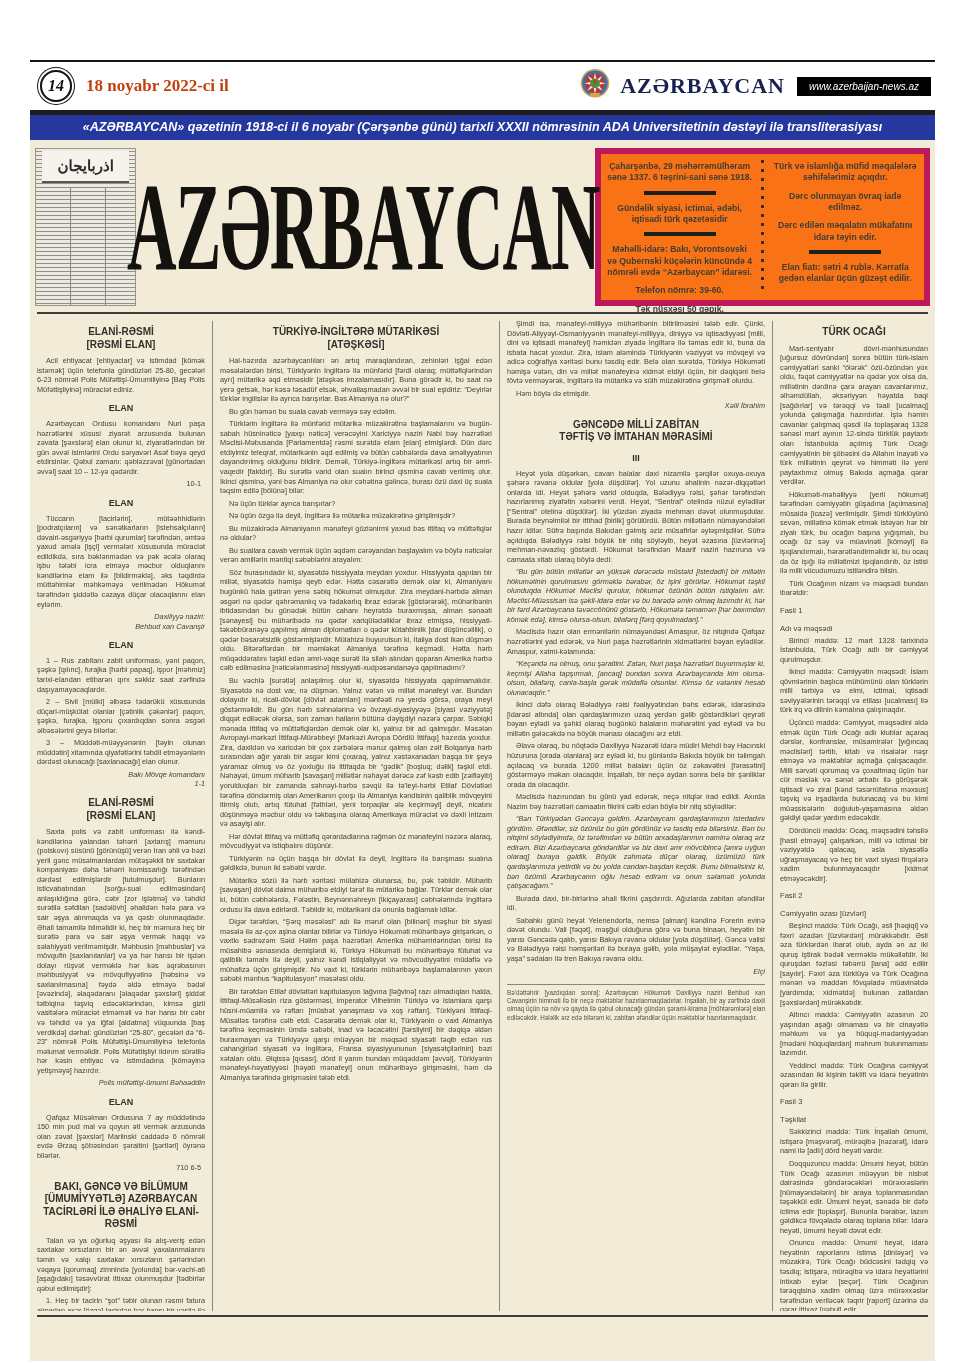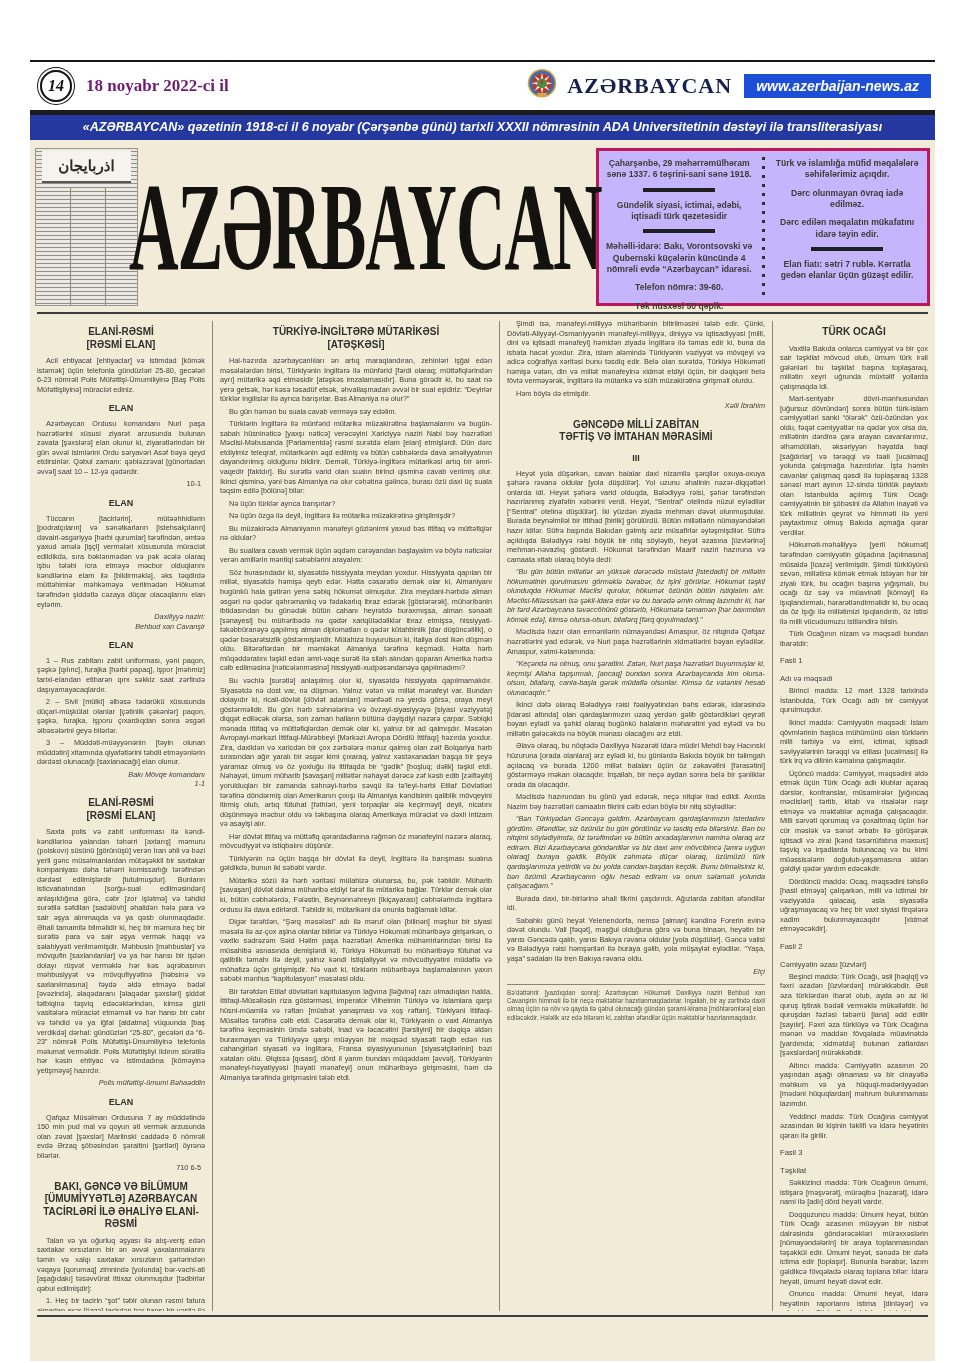--- a/index.html
+++ b/index.html
@@ -5,43 +5,43 @@
   html,body{margin:0;padding:0;background:#ffffff;}
   .page{position:relative;width:964px;height:1363px;background:#ffffff;overflow:hidden;
         font-family:"Liberation Sans",sans-serif;color:#44423a;}
   .sheet{position:absolute;left:30px;top:60px;width:905px;}
   .topline{border-top:2px solid #151515;}
   
   .hrow{height:48px;display:flex;align-items:center;background:#fff;padding:0 4px;}
   .pgnum{width:28px;height:28px;border:2px solid #111;border-radius:50%;box-shadow:0 0 0 2px #fff,0 0 0 3px #111;
          display:flex;align-items:center;justify-content:center;font-family:"Liberation Serif",serif;
          font-weight:bold;font-size:16px;color:#111;margin:0 14px 0 6px;font-style:italic;}
-  .hdate{font-family:"Liberation Serif",serif;font-weight:bold;font-size:17px;color:#701a75;}
+  .hdate{font-family:"Liberation Serif",serif;font-weight:bold;font-size:17px;color:#c2410c;}
   .hspace{flex:1;}
   .emblem{margin-right:10px;}
   .hbrand{font-family:"Liberation Serif",serif;font-weight:bold;font-size:22px;color:#17224e;letter-spacing:1px;margin-right:12px;}
-  .hwww{background:#1d4ed8;color:#fff;font-weight:bold;font-style:italic;font-size:14px;padding:4px 12px;}
+  .hwww{background:#000000;color:#fff;font-weight:normal;font-style:italic;font-size:10px;padding:4px 12px;}
   .thickline{height:5px;background:#1c1c1c;}
   .banner{background:#2438a0;color:#fff;text-align:center;font-weight:bold;font-style:italic;
           font-size:12.5px;padding:5px 12px 6px;}
   
   .paper{background:#f2ebd7;padding:8px 5px 0;}
   .masthead{display:flex;align-items:stretch;height:158px;}
   .scan{width:104px;background:#ece9e0;border:1px solid #9a958a;position:relative;overflow:hidden;
         background-image:
           repeating-linear-gradient(to bottom,rgba(70,70,70,.55) 0 1px,transparent 1px 4px);
         background-position:0 38px;}
   .scan .scanhead{position:absolute;top:2px;left:6px;right:6px;height:30px;background:#f5f3ec;
         border-bottom:2px solid #555;display:flex;align-items:center;justify-content:center;
         font-family:"DejaVu Serif",serif;font-weight:bold;font-size:15px;color:#2c2c2c;}
   .scan .scancol{position:absolute;top:38px;bottom:0;width:1px;background:#8c877c;}
   .bigtitle{flex:1;display:flex;align-items:center;justify-content:center;overflow:visible;}
   .bigtitle span{display:block;font-family:"Liberation Serif",serif;font-weight:bold;font-size:66px;
         color:#14120f;letter-spacing:-1px;transform:scale(1.04,1.9);transform-origin:center;white-space:nowrap;}
-  .infobox{width:338px;border:3px solid #be185d;display:flex;background:#c4b5fd;margin-left:4px;}
+  .infobox{width:338px;border:6px solid #be185d;display:flex;background:#f97316;margin-left:4px;}
   .ibcol{flex:1;padding:7px 6px;text-align:center;font-size:8.6px;line-height:1.32;color:#3f3d35;font-weight:bold;}
   .ibcol p{margin:0 0 7px;}
   .ibdots{width:8px;margin:6px 0;background-image:repeating-linear-gradient(to bottom,#2e2e2e 0 3px,transparent 3px 9px);
         background-size:3px 100%;background-repeat:no-repeat;background-position:center;}
   .ibar{width:72px;height:4px;background:#1f1f1f;margin:6px auto 8px;}
   .mastrule{height:2px;background:#3c3c3c;margin:6px 2px 5px;}
   
   .cols{display:flex;height:992px;overflow:hidden;padding:0 2px;}
   .col{overflow:hidden;}
   .c1{width:168px;}
@@ -112,21 +112,21 @@
             <p>Məhəlli-idarə: Bakı, Vorontsovski və Qubernski küçələrin küncündə 4 nömrəli evdə “Azərbaycan” idarəsi.</p>
             <p>Telefon nömrə: 39-60.</p>
             <p>Tək nüsxəsi 50 qəpik.</p>
           </div>
           <div class="ibdots"></div>
           <div class="ibcol">
             <p>Türk və islamlığa müfid məqalələrə səhifələrimiz açıqdır.</p>
             <p>Dərc olunmayan övraq iadə edilməz.</p>
             <p>Dərc edilən məqalatın mükafatını idarə təyin edir.</p>
             <div class="ibar"></div>
-            <p>Elan fiatı: sətri 7 rublə. Kərratla gedən elanlar üçün güzəşt edilir.</p>
+            <p>Elan fiatı: sətri 4 rublə. Kərratla gedən elanlar üçün güzəşt edilir.</p>
           </div>
         </div>
       </div>
       <div class="mastrule"></div>
 
       <div class="cols">
         <div class="col c1">
             <h3 class="blk-h1">ELANİ-RƏSMİ<br>[RƏSMİ ELAN]</h3>
             <p class="blk-p">Acil ehtiyacat [ehtiyaclar] və istimdad [kömək istəmək] üçün telefonla gündüzləri 25-80, gecələri 6-23 nömrəli Polis Müfəttişi-Ümumiliyinə [Baş Polis Müfəttişliyinə] müraciət ediniz.</p>
             <p class="blk-h2">ELAN</p>
@@ -184,38 +184,37 @@
             <p class="blk-p">Məclisdə hazırundan bu günü yad edərək, neçə nitqlər irad edildi. Axırda Nazim bəy həzrətləri camaatın fikrini cəlb edən böylə bir nitq söylədilər:</p>
             <p class="blk-pi">“Bən Türkiyədən Gəncəyə gəldim. Azərbaycanı qardaşlarımızın istedadını gördüm. Əfəndilər, siz özünüz bu gün gördünüz və təsdiq edə bilərsiniz. Bən bu nitqimi söylədiyimdə, öz tərəfimdən və bütün arxadaşlarımın naminə olaraq ərz edirəm. Bizi Azərbaycana göndərdilər və biz daxi əmr mövcibincə [əmrə uyğun olaraq] buraya gəldik. Böyük zəhmətə düçar olaraq, üzümüzü türk qardaşlarımıza yetirdik və bu yolda candan-başdan keçdik. Bunu bilməlisiniz ki, bən özümü Azərbaycanın oğlu hesab edirəm və onun səlaməti yolunda çalışacağam.”</p>
             <p class="blk-p">Burada daxi, bir-birlərinə əhali fikrini çaşdırırdı. Ağızlarda zabitan əfəndilər idi.</p>
             <p class="blk-p">Sabahkı günü heyət Yelenendorfa, nemsə [alman] kəndinə Forerin evinə dəvət olundu. Vali [fəqət], məşğul olduğuna görə və buna binaən, heyətin bir yarısı Gəncədə qalıb, yarısı Bakıya rəvanə oldular [yola düşdülər]. Gəncə valisi və Bələdiyyə rəisi həmşəriləri ilə buraya gəlib, yola müşayiət eylədilər. “Yaşa, yaşa” sədaları ilə tren Bakıya rəvanə oldu.</p>
             <p class="blk-sig">Elçi</p>
             <p class="blk-fn">Bə'dəttəhrir [yazdıqdan sonra]: Azərbaycan Hökuməti Daxiliyyə naziri Behbud xan Cavanşirin himməti ilə bir neçə məktəblər hazırlanmaqdadırlar. İnşallah, bir ay zərfində daxil olmaq üçün nə növ və qayda ilə qəbul olunacağı gündən şərami-kirama [möhtərəmlərə] elan ediləcəkdir. Hələlik ərz edə bilərəm ki, zabitan əfəndilər üçün məktəblər hazırlanmaqdadır.</p>
           </div>
         <div class="vr"></div>
         <div class="col c4">
             <h3 class="blk-h1">TÜRK OCAĞI</h3>
-            <p class="blk-p">Vaxtilə Bakıda onlarca cəmiyyət və bir çox sair təşkilat mövcud olub, ümum türk irəli gələnləri bu təşkilat başına toplaşaraq, millətin xeyri uğrunda müxtəlif yollarda çalışmaqda idi.</p>
             <p class="blk-p">Mart-sentyabr dövri-mənhusundan [uğursuz dövründən] sonra bütün türk-islam cəmiyyətləri sanki “ölərək” özü-özündən yox oldu, fəqət cəmiyyətlər nə qədər yox olsa da, millətinin dərdinə çarə arayan cavanlarımız, əlhəmdüllah, əksəriyyən həyatda baqi [sağdırlar] və tərəqqi və təali [ucalmaq] yolunda çalışmağa hazırdırlar. İştə həmin cavanlar çalışmaq qəsdi ilə toplaşaraq 1328 sənəsi mart ayının 12-sində türklük paytaxtı olan İstanbulda açılmış Türk Ocağı cəmiyyətinin bir şöbəsini də Allahın inayəti və türk millətinin qeyrət və himməti ilə yeni paytaxtımız olmuş Bakıda açmağa qərar verdilər.</p>
             <p class="blk-p">Hökuməti-məhəlliyyə [yerli hökumət] tərəfindən cəmiyyətin güşadına [açılmasına] müsaidə [icazə] verilmişdir. Şimdi türklüyünü sevən, millətinə kömək etmək istəyən hər bir ziyalı türk, bu ocağın başına yığışmalı, bu ocağı öz səy və müavinəti [köməyi] ilə işıqlandırmalı, hərarətləndirməlidir ki, bu ocaq da öz işığı ilə millətimizi işıqlandırıb, öz istisi ilə milli vücudumuzu istiləndirə bilsin.</p>
             <p class="blk-p">Türk Ocağının nizam və məqsədi bundan ibarətdir:</p>
             <p class="blk-sub">Fasil 1</p>
             <p class="blk-sub">Adı və məqsədi</p>
             <p class="blk-p">Birinci maddə: 12 mart 1328 tarixində İstanbulda, Türk Ocağı adlı bir cəmiyyət qurulmuşdur.</p>
             <p class="blk-p">İkinci maddə: Cəmiyyətin məqsədi: İslam qövmlərinin başlıca mühümünü olan türklərin milli tərbiyə və elmi, ictimai, iqtisadi səviyyələrinin tərəqqi və etilası [ucalması] ilə türk irq və dilinin kəmalına çalışmaqdır.</p>
             <p class="blk-p">Üçüncü maddə: Cəmiyyət, məqsədini əldə etmək üçün Türk Ocağı adlı klublar açaraq dərslər, konfranslar, müsamirələr [yığıncaq məclisləri] tərtib, kitab və risalələr nəşr etməyə və məktəblər açmağa çalışacaqdır. Milli sərvəti qorumaq və çoxaltmaq üçün hər cür məslək və sənət ərbabı ilə görüşərək iqtisadi və zirai [kənd təsərrüfatına məxsus] təşviq və irşadlarda bulunacaq və bu kimi müəssisələrin doğulub-yaşamasına əldən gəldiyi qədər yardım edəcəkdir.</p>
             <p class="blk-p">Dördüncü maddə: Ocaq, məqsədini təhsilə [hasil etməyə] çalışarkən, milli və ictimai bir vəziyyətdə qalacaq, əsla siyasətlə uğraşmayacaq və heç bir vaxt siyasi firqələrə xadim bulunmayacaqdır [xidmət etməyəcəkdir].</p>
             <p class="blk-sub">Fasil 2</p>
             <p class="blk-sub">Cəmiyyətin əzası [üzvləri]</p>
             <p class="blk-p">Beşinci maddə: Türk Ocağı, əsli [həqiqi] və fəxri əzadən [üzvlərdən] mürəkkəbdir. Əsli əza türklərdən ibarət olub, ayda ən az iki quruş iştirak bədəli verməklə mükəlləfdir. İki quruşdan fəzləsi təbərrü [iana] ədd edilir [sayılır]. Fəxri əza türklüyə və Türk Ocağına mənən və maddən fövqəladə müavinətdə [yardımda; xidmətdə] bulunan zatlardan [şəxslərdən] mürəkkəbdir.</p>
             <p class="blk-p">Altıncı maddə: Cəmiyyətin əzasının 20 yaşından aşağı olmaması və bir cinayətlə məhkum və ya hüquqi-mədəniyyədən [mədəni hüquqlardan] məhrum bulunmaması lazımdır.</p>
             <p class="blk-p">Yeddinci maddə: Türk Ocağına cəmiyyət əzasından iki kişinin təklifi və idarə heyətinin qərarı ilə girilir.</p>
             <p class="blk-sub">Fasil 3</p>
             <p class="blk-sub">Təşkilat</p>
-            <p class="blk-p">Səkkizinci maddə: Türk Ocağının ümumi, istişarə [məşvərət], mürəqibə [nəzarət], idarə nami ilə [adlı] dörd heyəti vardır.</p>
+            <p class="blk-p">Səkkizinci maddə: Türk İnşallah ümumi, istişarə [məşvərət], mürəqibə [nəzarət], idarə nami ilə [adlı] dörd heyəti vardır.</p>
             <p class="blk-p">Doqquzuncu maddə: Ümumi heyət, bütün Türk Ocağı əzasının müəyyən bir nisbət dairəsində göndərəcəkləri mürəxxəslərin [nümayəndələrin] bir araya toplanmasından təşəkkül edir. Ümumi heyət, sənədə bir dəfə ictima edir [toplaşır]. Bununla bərabər, lazım gəldikcə fövqəladə olaraq toplana bilər: İdarə heyəti, ümumi heyəti dəvət edir.</p>
             <p class="blk-p">Onuncu maddə: Ümumi heyət, idarə heyətinin raporlarını istima [dinləyər] və müzakirə, Türk Ocağı büdcəsini tədqiq və təsdiq; istişarə, mürəqibə və idarə heyətlərini intixab eylər [seçər]. Türk Ocağının tərəqqisinə xadim olmaq üzrə mürəxxəslər tərəfindən veriləcək təqrir [raport] üzərinə də qərar ittixaz [qəbul] edir.</p>
           </div>
       </div>
 
       <div class="bottomrule"></div>
       <div class="paperfoot"></div>
     </div>
   </div>
 </div>

